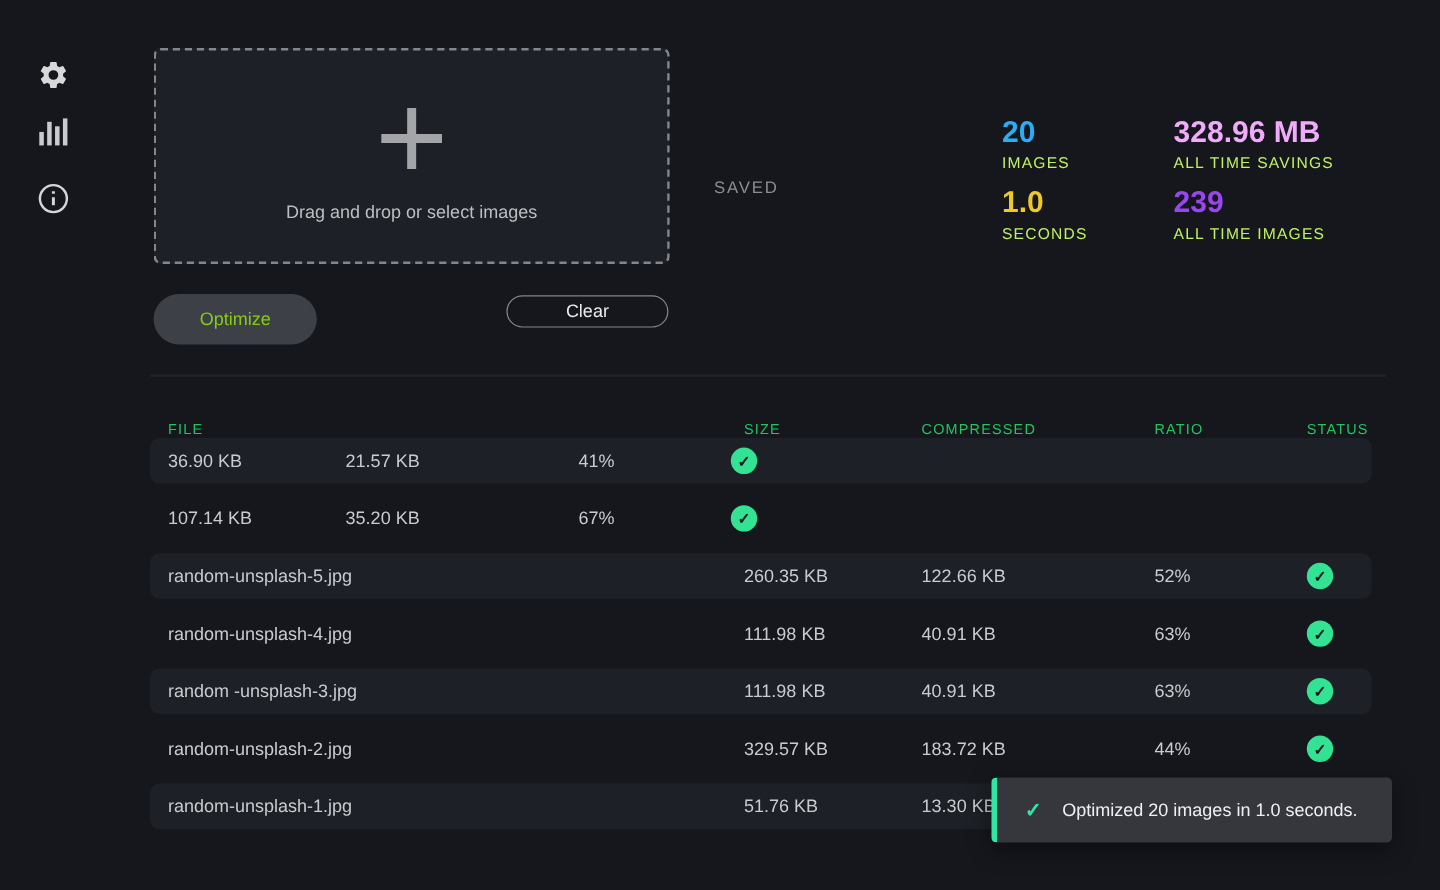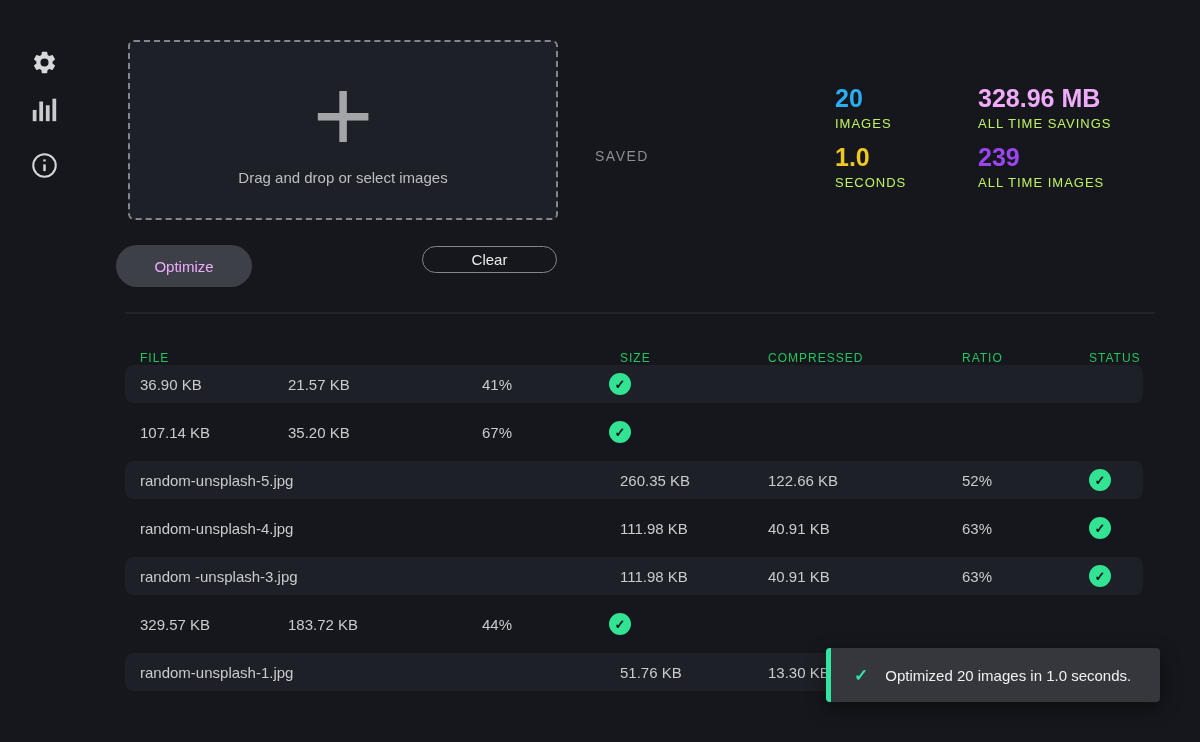--- a/index.html
+++ b/index.html
@@ -26,35 +26,35 @@
   .plus-glyph {
     font-size:104px; font-weight:400; color:#a3a5a9; line-height:0.78; height:84px;
   }
   .dropzone-label { font-size:15px; color:#bcbec2; margin-top:10px; }
 
   
   .stat-saved { position:absolute; left:595px; top:138px; }
   .stat-saved .big { font-size:45px; font-weight:700; color:#2de388; letter-spacing:0; line-height:1; }
   .stat-saved .lbl { font-size:14px; color:#8a8d93; letter-spacing:1.5px; margin-top:10px; }
 
-  .stat-col { position:absolute; top:84px; }
+  .stat-col { position:absolute; top:96px; }
   .stat-col-mid   { left:835px; }
   .stat-col-right { left:978px; }
   .stat-num { font-size:25px; font-weight:700; line-height:1.15; }
   .stat-lbl { font-size:13px; color:#bef264; letter-spacing:1px; margin:3px 0 12px 0; }
   .c-blue   { color:#29aef3; }
   .c-yellow { color:#eec823; }
   .c-pink   { color:#f0abfc; }
   .c-purple { color:#9a46f0; }
 
   
   .btn { position:absolute; border-radius:21px; font-size:15px; font-family:"Liberation Sans",sans-serif;
          display:flex; align-items:center; justify-content:center; cursor:pointer; }
-  .btn-optimize { left:116px; top:245px; width:136px; height:42px;
-                  background:#3d4046; color:#f0abfc; border:none; }
+  .btn-optimize { left:128px; top:245px; width:136px; height:42px;
+                  background:#3d4046; color:#84cc16; border:none; }
   .btn-clear    { left:422px; top:246px; width:135px; height:27px;
                   background:transparent; color:#eaebec; border:1.5px solid #83868c; }
 
   
   .divider { position:absolute; left:125px; top:312px; width:1030px; height:2px;
              background:rgba(255,255,255,0.055); }
 
   
   .table { position:absolute; left:125px; top:336px; width:1018px; }
   .thead { display:flex; align-items:flex-end; height:29px; padding-left:15px;
@@ -200,20 +200,21 @@
     <div class="cell col-size">111.98 KB</div>
     <div class="cell col-comp">40.91 KB</div>
     <div class="cell col-ratio">63%</div>
     <div class="cell col-status">
       <span class="check-badge">
             <span>✓</span>
           </span>
     </div>
   </div>
       <div class="trow">
+    <div class="cell col-file">random-unsplash-2.jpg</div>
     <div class="cell col-size">329.57 KB</div>
     <div class="cell col-comp">183.72 KB</div>
     <div class="cell col-ratio">44%</div>
     <div class="cell col-status">
       <span class="check-badge">
             <span>✓</span>
           </span>
     </div>
   </div>
       <div class="trow striped">

